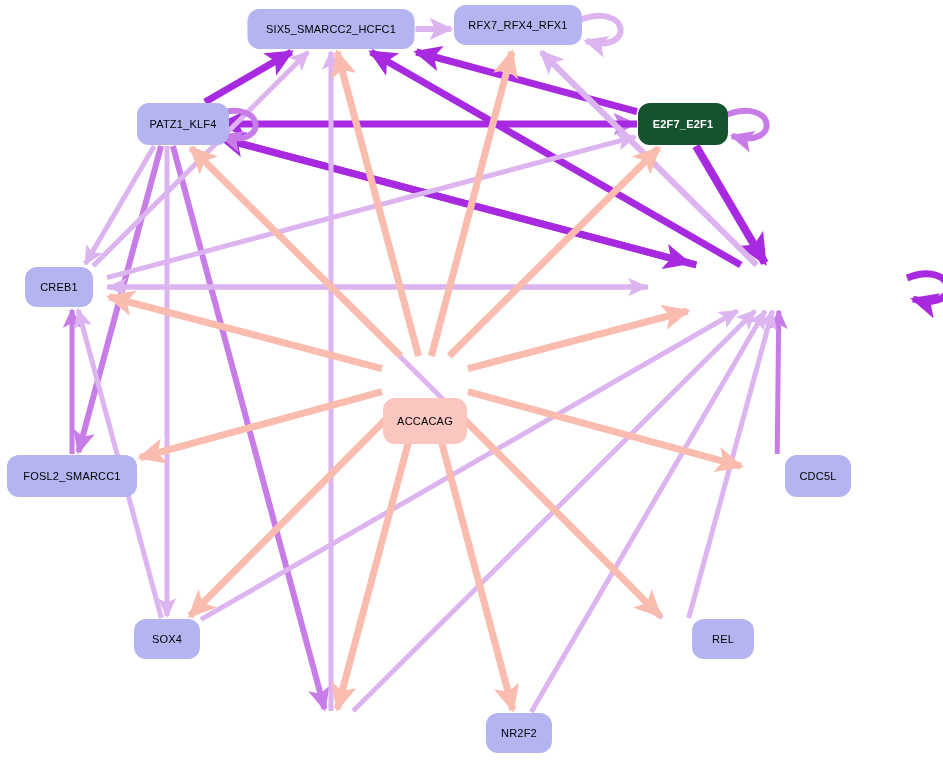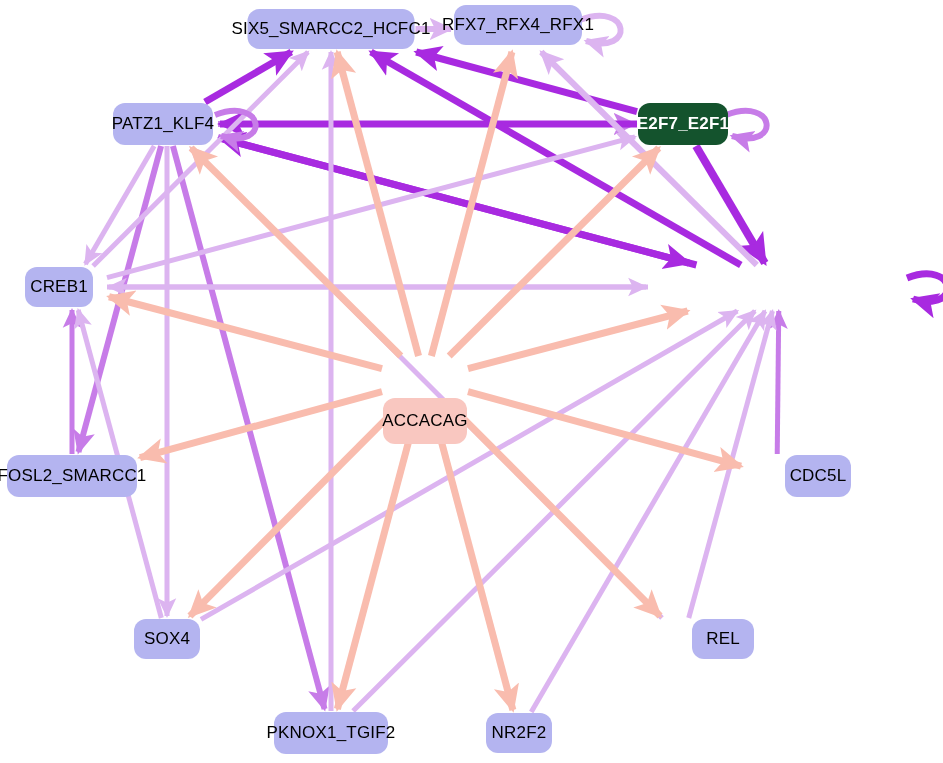--- a/index.html
+++ b/index.html
@@ -9,21 +9,21 @@
     -webkit-font-smoothing:antialiased;
   }
   #graph-canvas{position:relative;width:943px;height:763px;background:#ffffff;}
   #edge-layer{position:absolute;left:0;top:0;width:943px;height:763px;}
   .node{
     position:absolute;
     box-sizing:border-box;
     display:flex;align-items:center;justify-content:center;
     border-radius:12px;
     white-space:nowrap;
-    font-size:17px;
+    font-size:11px;
     letter-spacing:.2px;
     color:#000000;
     transform:translate(-50%,-50%);
     user-select:none;
   }
   .node.tf{ background:#b4b4f0; }
   .node.tf-strong{ background:#2c2cf0; color:#ffffff; }
   .node.tf-mid{ background:#14532d; color:#ffffff;font-weight:bold; }
   .node.motif{ background:#f9c7c0; color:#000000;margin-top:41px; }
 </style>
@@ -89,21 +89,21 @@
       <path d="M 726 115 C 776 96, 782 150, 732 136" fill="none" stroke="#c77ce8" stroke-width="6" stroke-linecap="butt" marker-end="url(#ah-c77ce8)"></path>
       <path d="M 907 278 C 957 259, 963 313, 913 299" fill="none" stroke="#a82ae0" stroke-width="7" stroke-linecap="butt" marker-end="url(#ah-a82ae0)"></path>
       <path d="M 215 115 C 265 96, 271 150, 221 136" fill="none" stroke="#c77ce8" stroke-width="6" stroke-linecap="butt" marker-end="url(#ah-c77ce8)"></path>
     </svg>
 <div class="node tf" style="left: 331px; top: 29px; width: 167px; height: 40px;">
       <span>SIX5_SMARCC2_HCFC1</span>
     </div>
     <div class="node tf" style="left: 518px; top: 25px; width: 128px; height: 40px;">
       <span>RFX7_RFX4_RFX1</span>
     </div>
-    <div class="node tf" style="left: 163px; top: 124px; width: 100px; height: 42px;">
+    <div class="node tf" style="left: 183px; top: 124px; width: 92px; height: 42px;">
       <span>PATZ1_KLF4</span>
     </div>
     <div class="node tf-mid" style="left: 683px; top: 124px; width: 90px; height: 42px;">
       <span>E2F7_E2F1</span>
     </div>
     <div class="node tf" style="left: 59px; top: 287px; width: 68px; height: 40px;">
       <span>CREB1</span>
     </div>
     <div class="node motif" style="left: 425px; top: 380px; width: 84px; height: 46px;">
       <span>ACCACAG</span>
@@ -113,19 +113,16 @@
     </div>
     <div class="node tf" style="left: 777px; top: 476px; width: 66px; height: 42px; margin-left: 41px;">
       <span>CDC5L</span>
     </div>
     <div class="node tf" style="left: 167px; top: 639px; width: 66px; height: 40px;">
       <span>SOX4</span>
     </div>
     <div class="node tf" style="left: 683px; top: 639px; width: 62px; height: 40px; margin-left: 40px;">
       <span>REL</span>
     </div>
-    <div class="node tf" style="left: 331px; top: 733px; width: 114px; height: 42px;">
-      <span>PKNOX1_TGIF2</span>
-    </div>
     <div class="node tf" style="left: 519px; top: 733px; width: 66px; height: 40px;">
       <span>NR2F2</span>
     </div>
   </div>
 
 </body></html>

